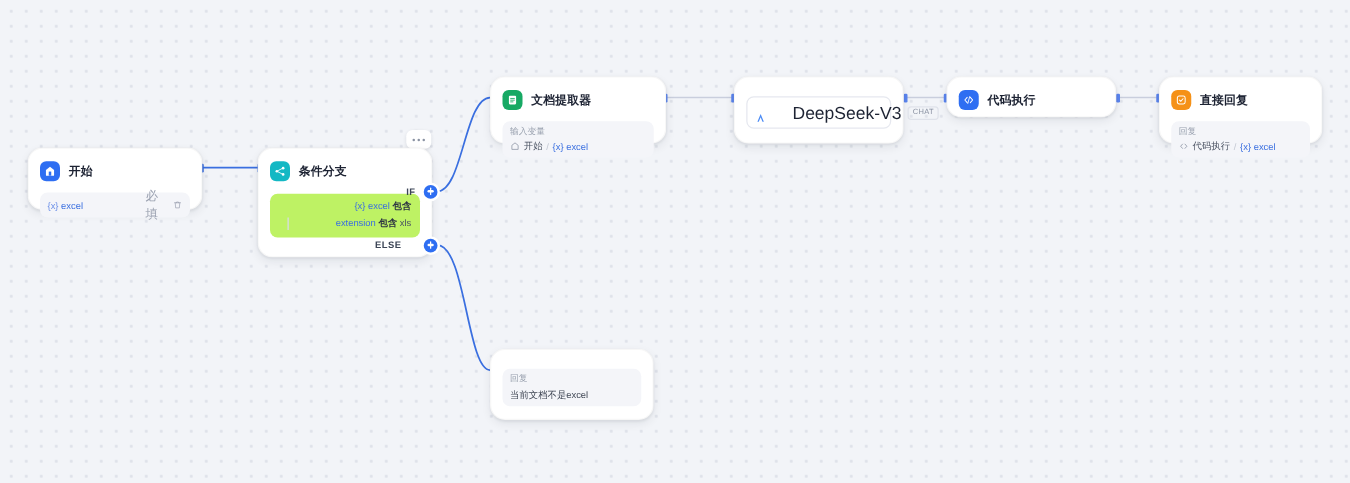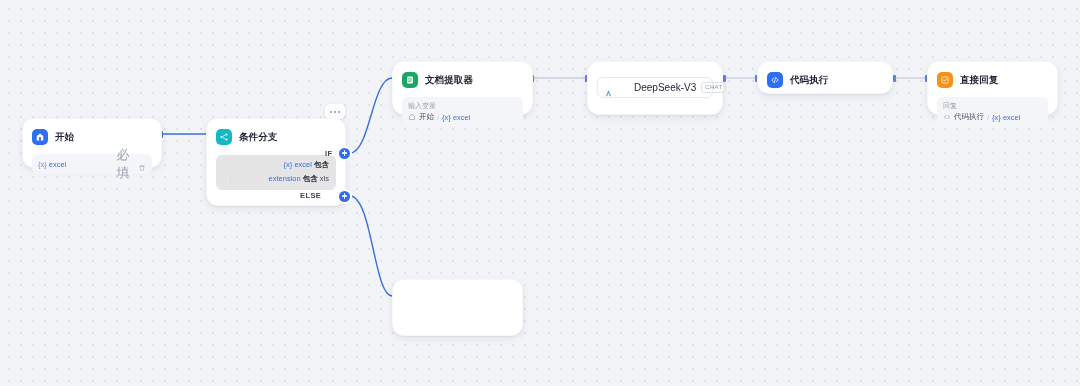--- a/index.html
+++ b/index.html
@@ -92,21 +92,21 @@
   .var-tag {
     font-size: 7.5px;
     color: #3a6fe0;
     white-space: nowrap;
   }
   .var-tag .brace { color: #6b8fe8; }
   .meta-right {
     display: flex;
     align-items: center;
     gap: 4px;
-    font-size: 13px;
+    font-size: 10px;
     color: #9aa1b0;
     margin-left: 44px;
   }
 
   .sub-label {
     font-size: 7px;
     color: #98a0ae;
     line-height: 10px;
     margin-bottom: 1px;
   }
@@ -135,39 +135,39 @@
     background: #ffffff;
     border: 1px solid #e6e8ef;
     border-radius: 6px;
     padding: 4px 6px;
     display: flex;
     align-items: center;
     gap: 5px;
     box-sizing: border-box;
   }
   .model-name {
-    font-size: 10px;
+    font-size: 14px;
     color: #1d2333;
     white-space: nowrap;
     padding-left: 17px;
   }
   .chat-badge {
     font-size: 6px;
     color: #8a92a2;
     border: 1px solid #dfe2ea;
     border-radius: 3px;
     padding: 0px 3px;
     line-height: 9px;
     letter-spacing: 0.3px;
   }
 
   
   .cond-body {
     margin-top: 8px;
-    background: #e5e5e5;
+    background: #bef264;
     border-radius: 6px;
     padding: 5px 7px 6px 7px;
   }
   .cond-line1 {
     font-size: 7.5px;
     color: #3a6fe0;
     white-space: nowrap;
   }
   .cond-line1 .op { color: #2c3342; font-weight: bold; }
   .cond-line2 {
@@ -400,15 +400,19 @@
           </svg>
         </span>
         <span>代码执行</span>
         <span class="ref-sep">/</span>
         <span class="ref-var">{x} excel</span>
       </div>
     </div>
   </div>
 
   <div class="node" id="node-answer-bottom" style="left:392px;top:279px;width:131px;height:57px;">
+    <div class="field-box">
+      <div class="sub-label">回复</div>
+      <div class="plain-text">当前文档不是excel</div>
+    </div>
   </div>
 
 </div>
 
 </body></html>

